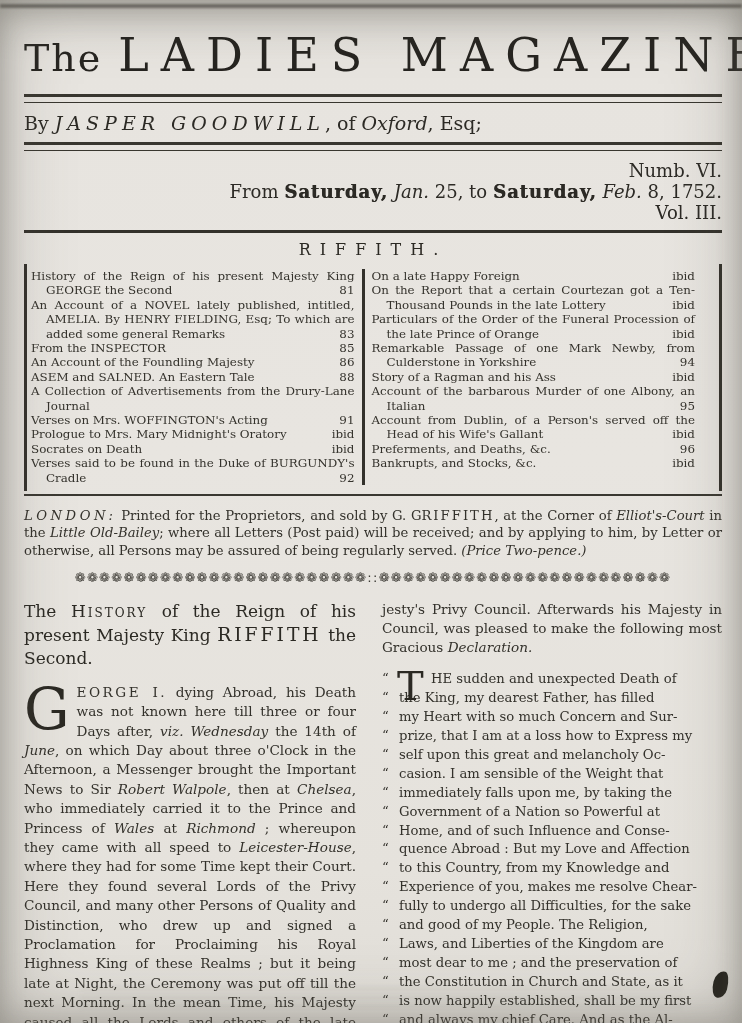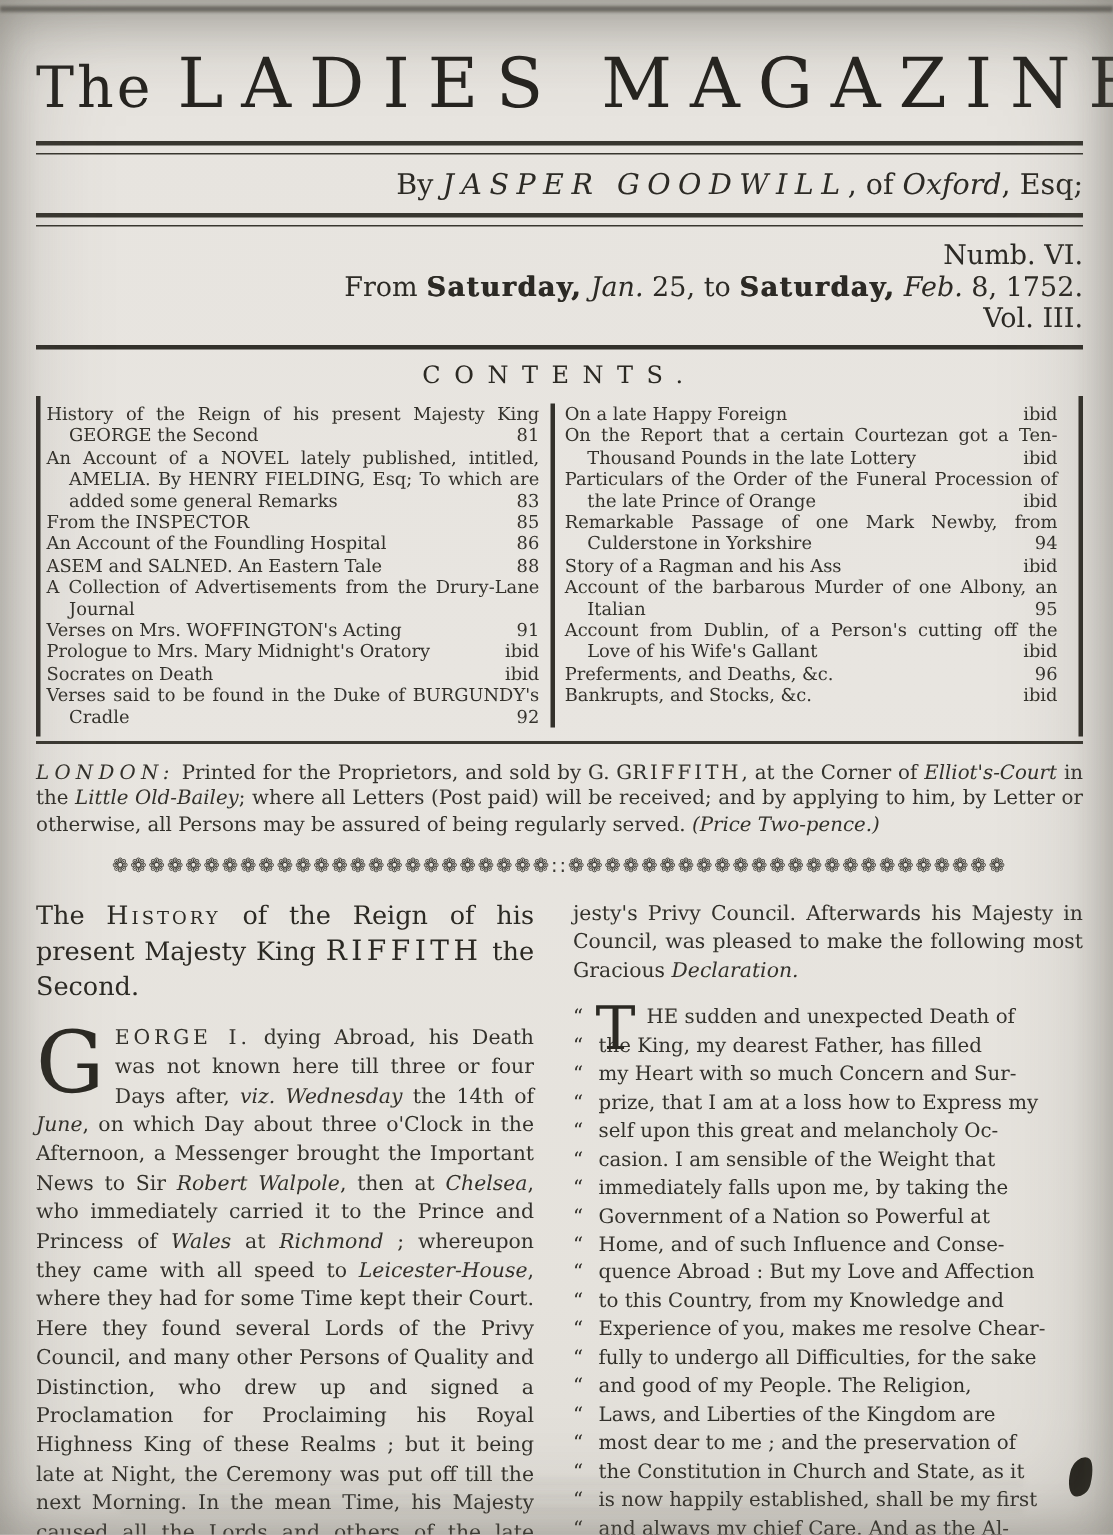--- a/index.html
+++ b/index.html
@@ -19,36 +19,36 @@
   
   .masthead{margin-top:12px;text-align:center;color:#262420;white-space:nowrap;}
   .masthead .the{font-size:38px;letter-spacing:2px;margin-right:16px;}
   .masthead .big{font-size:46px;letter-spacing:12px;}
 
   .rule{background:#3a3831;height:2px;margin:0;}
   .double{height:5px;background:transparent;border-top:3px solid #38362f;border-bottom:1.5px solid #38362f;}
   .heavy{height:3px;background:#33312b;}
   .r1{margin-top:12px;} .r2{margin-top:8px;} .r3{margin-top:7px;} .r4{margin-top:3px;}
 
-  .byline{text-align:right;font-size:19px;margin-top:9px;color:#2c2a25;}
+  .byline{text-align:left;font-size:19px;margin-top:9px;color:#2c2a25;}
   .dateline{display:flex;justify-content:space-between;align-items:flex-end;font-size:18px;margin-top:9px;color:#2c2a25;flex-direction:column;}
   .dateline .mid{flex:1;text-align:center;}
 
   .sg-r{font-style:normal;}
   .sg-italic{font-style:italic;}
   .sg-blackletter{font-weight:bold;letter-spacing:1px;text-shadow:.5px 0 0 currentColor;}
   .sg-itcaps{font-style:italic;letter-spacing:5px;}
   .sg-itspaced{font-style:italic;letter-spacing:3.5px;}
   .sg-sc{font-variant:small-caps;letter-spacing:2px;}
   .sg-bigcaps{letter-spacing:3px;font-size:1.1em;}
   .sg-lead{letter-spacing:2.5px;}
 
   .contents-head{text-align:center;font-size:16px;letter-spacing:9px;margin-top:7px;color:#2b2923;}
   .ctable{display:flex;border-left:3px solid #33312b;border-right:3px solid #33312b;
-    margin-top:5px;padding:5px 14px 6px 4px;position:relative;}
+    margin-top:5px;padding:5px 24px 6px 4px;position:relative;}
   .ctcol{flex:1;font-size:11.9px;line-height:14.4px;text-align:justify;color:#34322c;}
   .cdiv{width:3px;background:#33312b;margin:0 7px;}
   .ci{padding-left:15px;text-indent:-15px;position:relative;}
   .ci .pg{position:absolute;right:0;bottom:0;text-indent:0;}
 
   .imprint{font-size:13.2px;line-height:17.2px;text-align:justify;margin-top:11px;color:#33312b;}
   .ornaments{margin-top:11px;text-align:center;font-family:"DejaVu Sans", "Liberation Sans", sans-serif;
     font-size:13px;letter-spacing:1.3px;color:#3a3832;white-space:nowrap;overflow:hidden;}
 
   .article{display:flex;gap:26px;margin-top:15px;}
@@ -90,42 +90,42 @@
     <div class="rule double r2"></div>
 
     <div class="dateline">
       <span>Numb. VI.</span>
       <span class="mid"><span class="sg-r">From </span><span class="sg-blackletter">Saturday,</span><span class="sg-r"> </span><span class="sg-italic">Jan.</span><span class="sg-r"> 25, to </span><span class="sg-blackletter">Saturday,</span><span class="sg-r"> </span><span class="sg-italic">Feb.</span><span class="sg-r"> 8, 1752.</span></span>
       <span>Vol. III.</span>
     </div>
 
     <div class="rule heavy r3"></div>
 
-    <div class="contents-head">CONTENTS.</div>
+    <div class="contents-head">RIFFITH.</div>
 
     <div class="ctable">
       <div class="ctcol">
 
           <div class="ci">
             <span>History of the Reign of his present Majesty King GEORGE the Second</span>
             <span class="pg">81</span>
           </div>
 
           <div class="ci">
             <span>An Account of a NOVEL lately published, intitled, AMELIA.  By HENRY FIELDING, Esq; To which are added some general Remarks</span>
             <span class="pg">83</span>
           </div>
 
           <div class="ci">
             <span>From the INSPECTOR</span>
             <span class="pg">85</span>
           </div>
 
           <div class="ci">
-            <span>An Account of the Foundling Hospital</span>
+            <span>An Account of the Foundling Majesty</span>
             <span class="pg">86</span>
           </div>
 
           <div class="ci">
             <span>ASEM and SALNED.  An Eastern Tale</span>
             <span class="pg">88</span>
           </div>
 
           <div class="ci">
             <span>A Collection of Advertisements from the Drury-Lane Journal</span>
@@ -180,21 +180,21 @@
             <span>Story of a Ragman and his Ass</span>
             <span class="pg">ibid</span>
           </div>
 
           <div class="ci">
             <span>Account of the barbarous Murder of one Albony, an Italian</span>
             <span class="pg">95</span>
           </div>
 
           <div class="ci">
-            <span>Account from Dublin, of a Person's cutting off the Love of his Wife's Gallant</span>
+            <span>Account from Dublin, of a Person's served off the Head of his Wife's Gallant</span>
             <span class="pg">ibid</span>
           </div>
 
           <div class="ci">
             <span>Preferments, and Deaths, &amp;c.</span>
             <span class="pg">96</span>
           </div>
 
           <div class="ci">
             <span>Bankrupts, and Stocks, &amp;c.</span>

